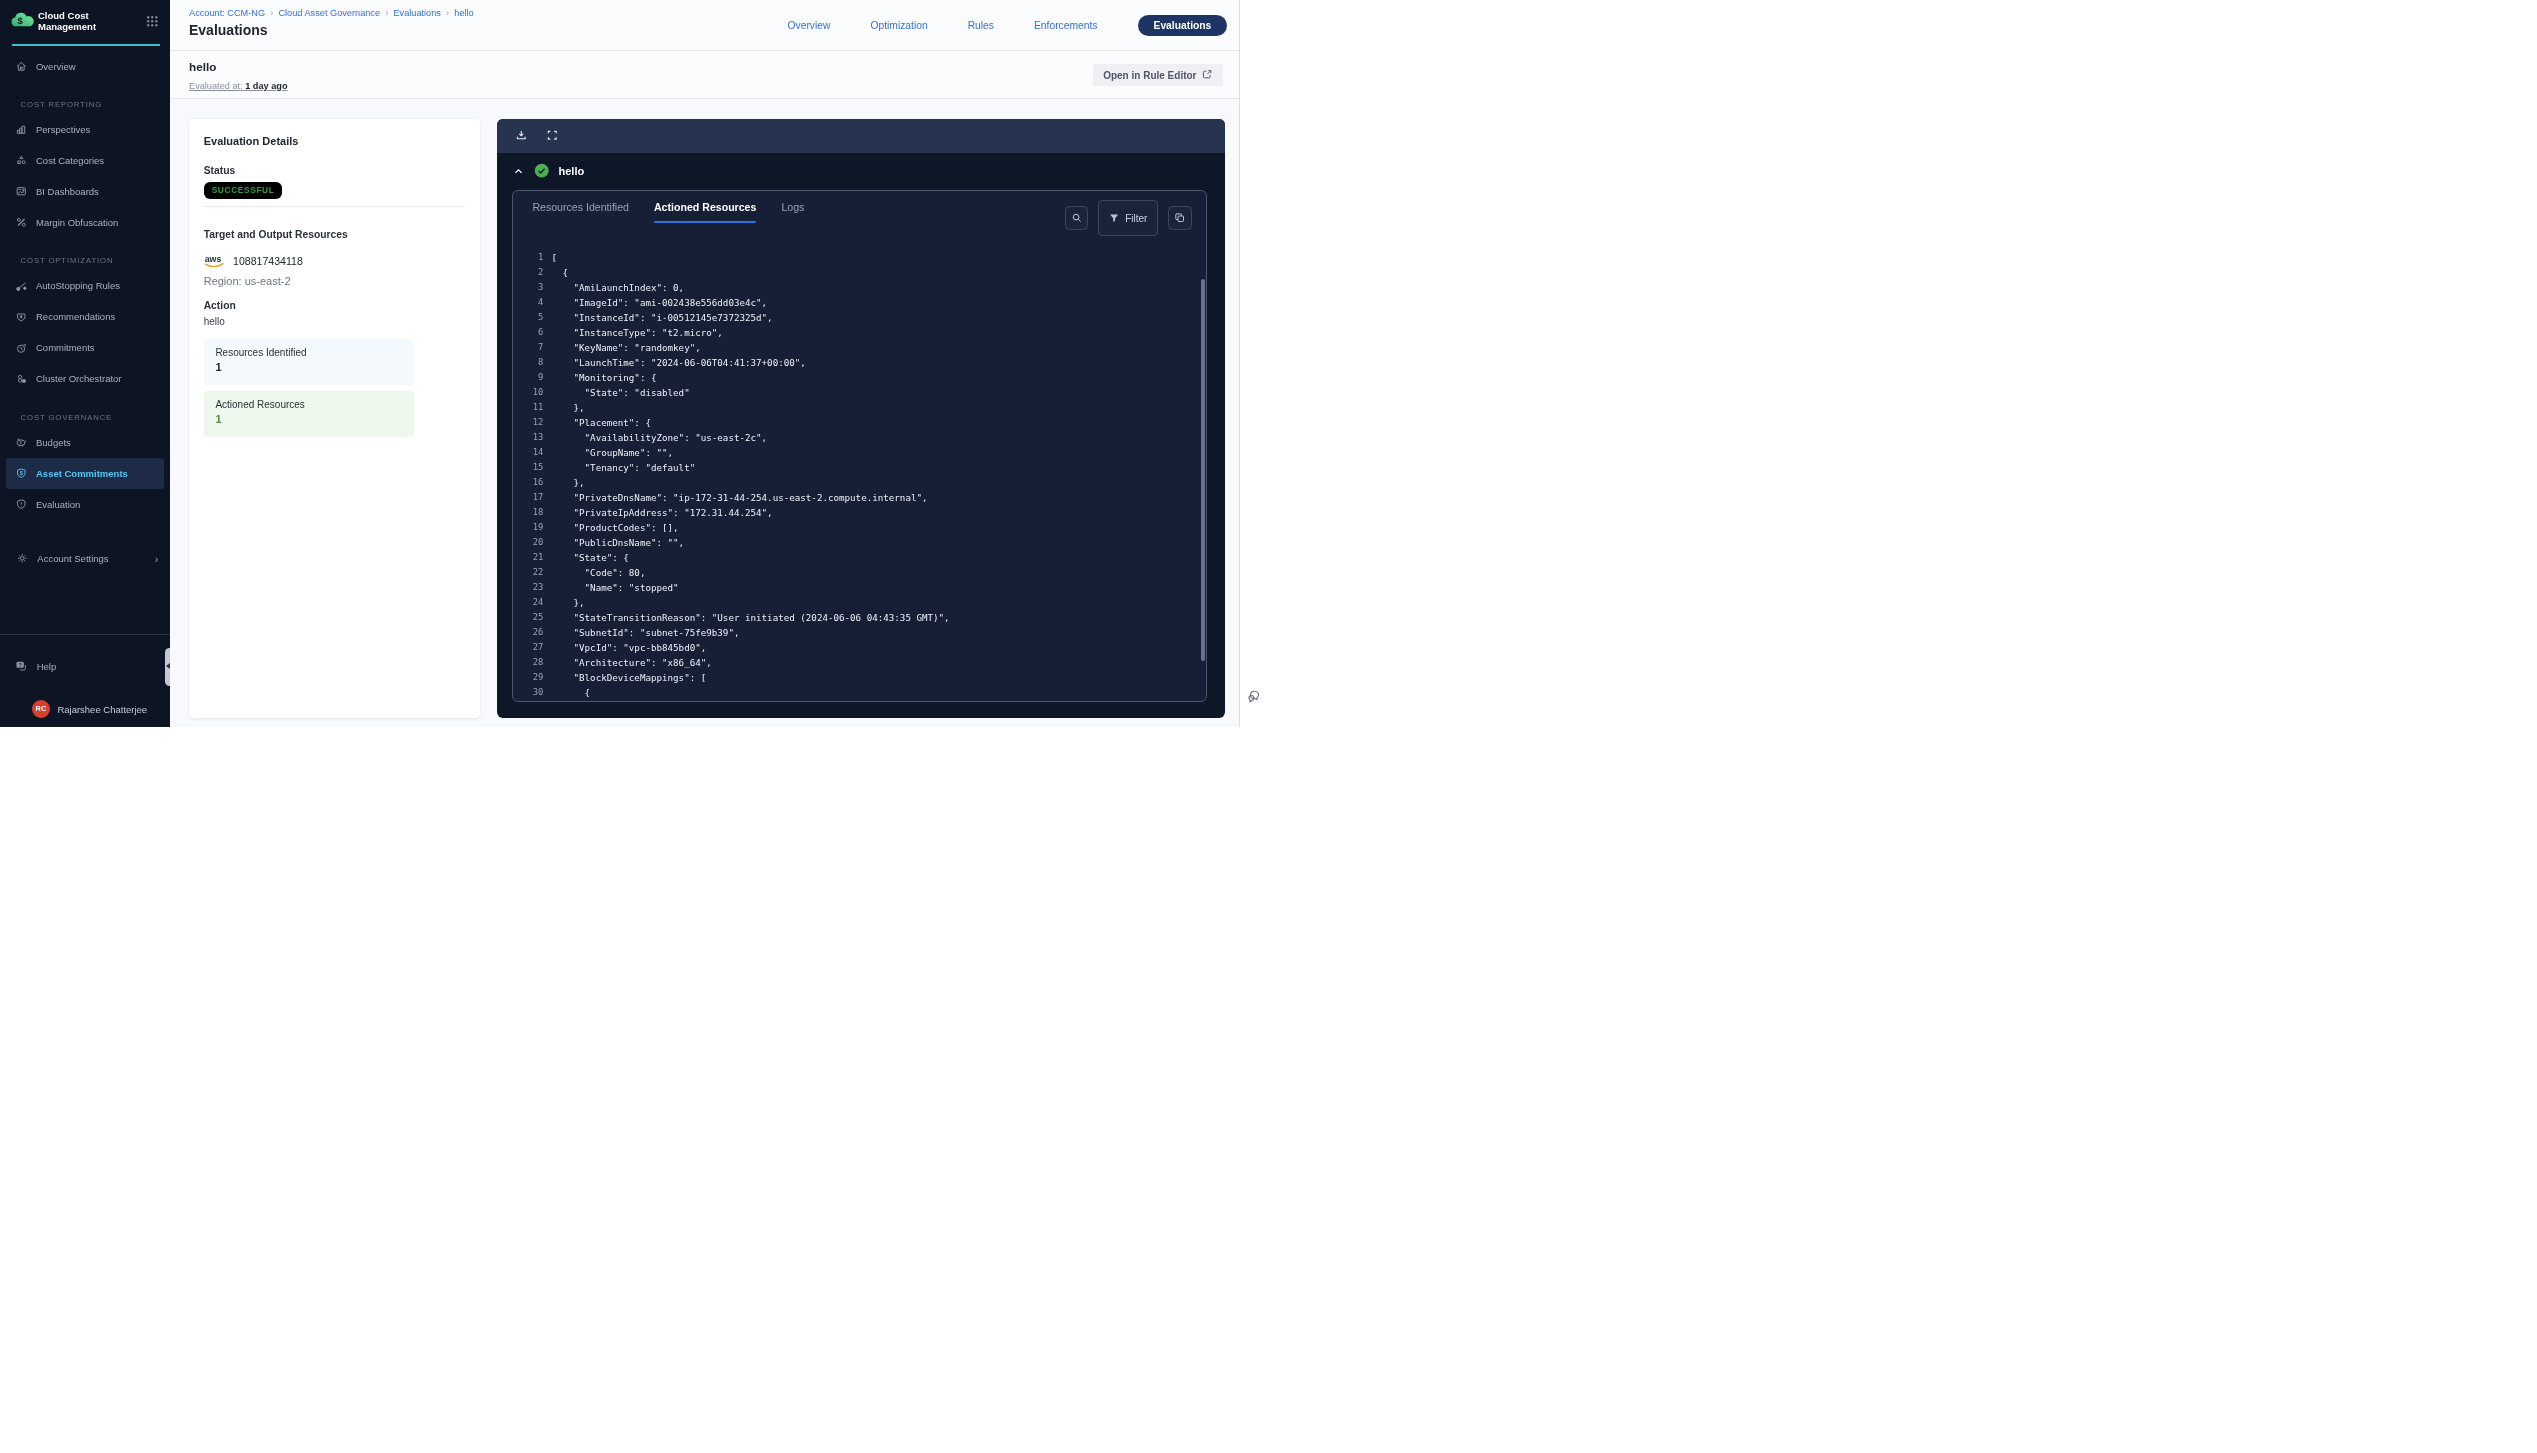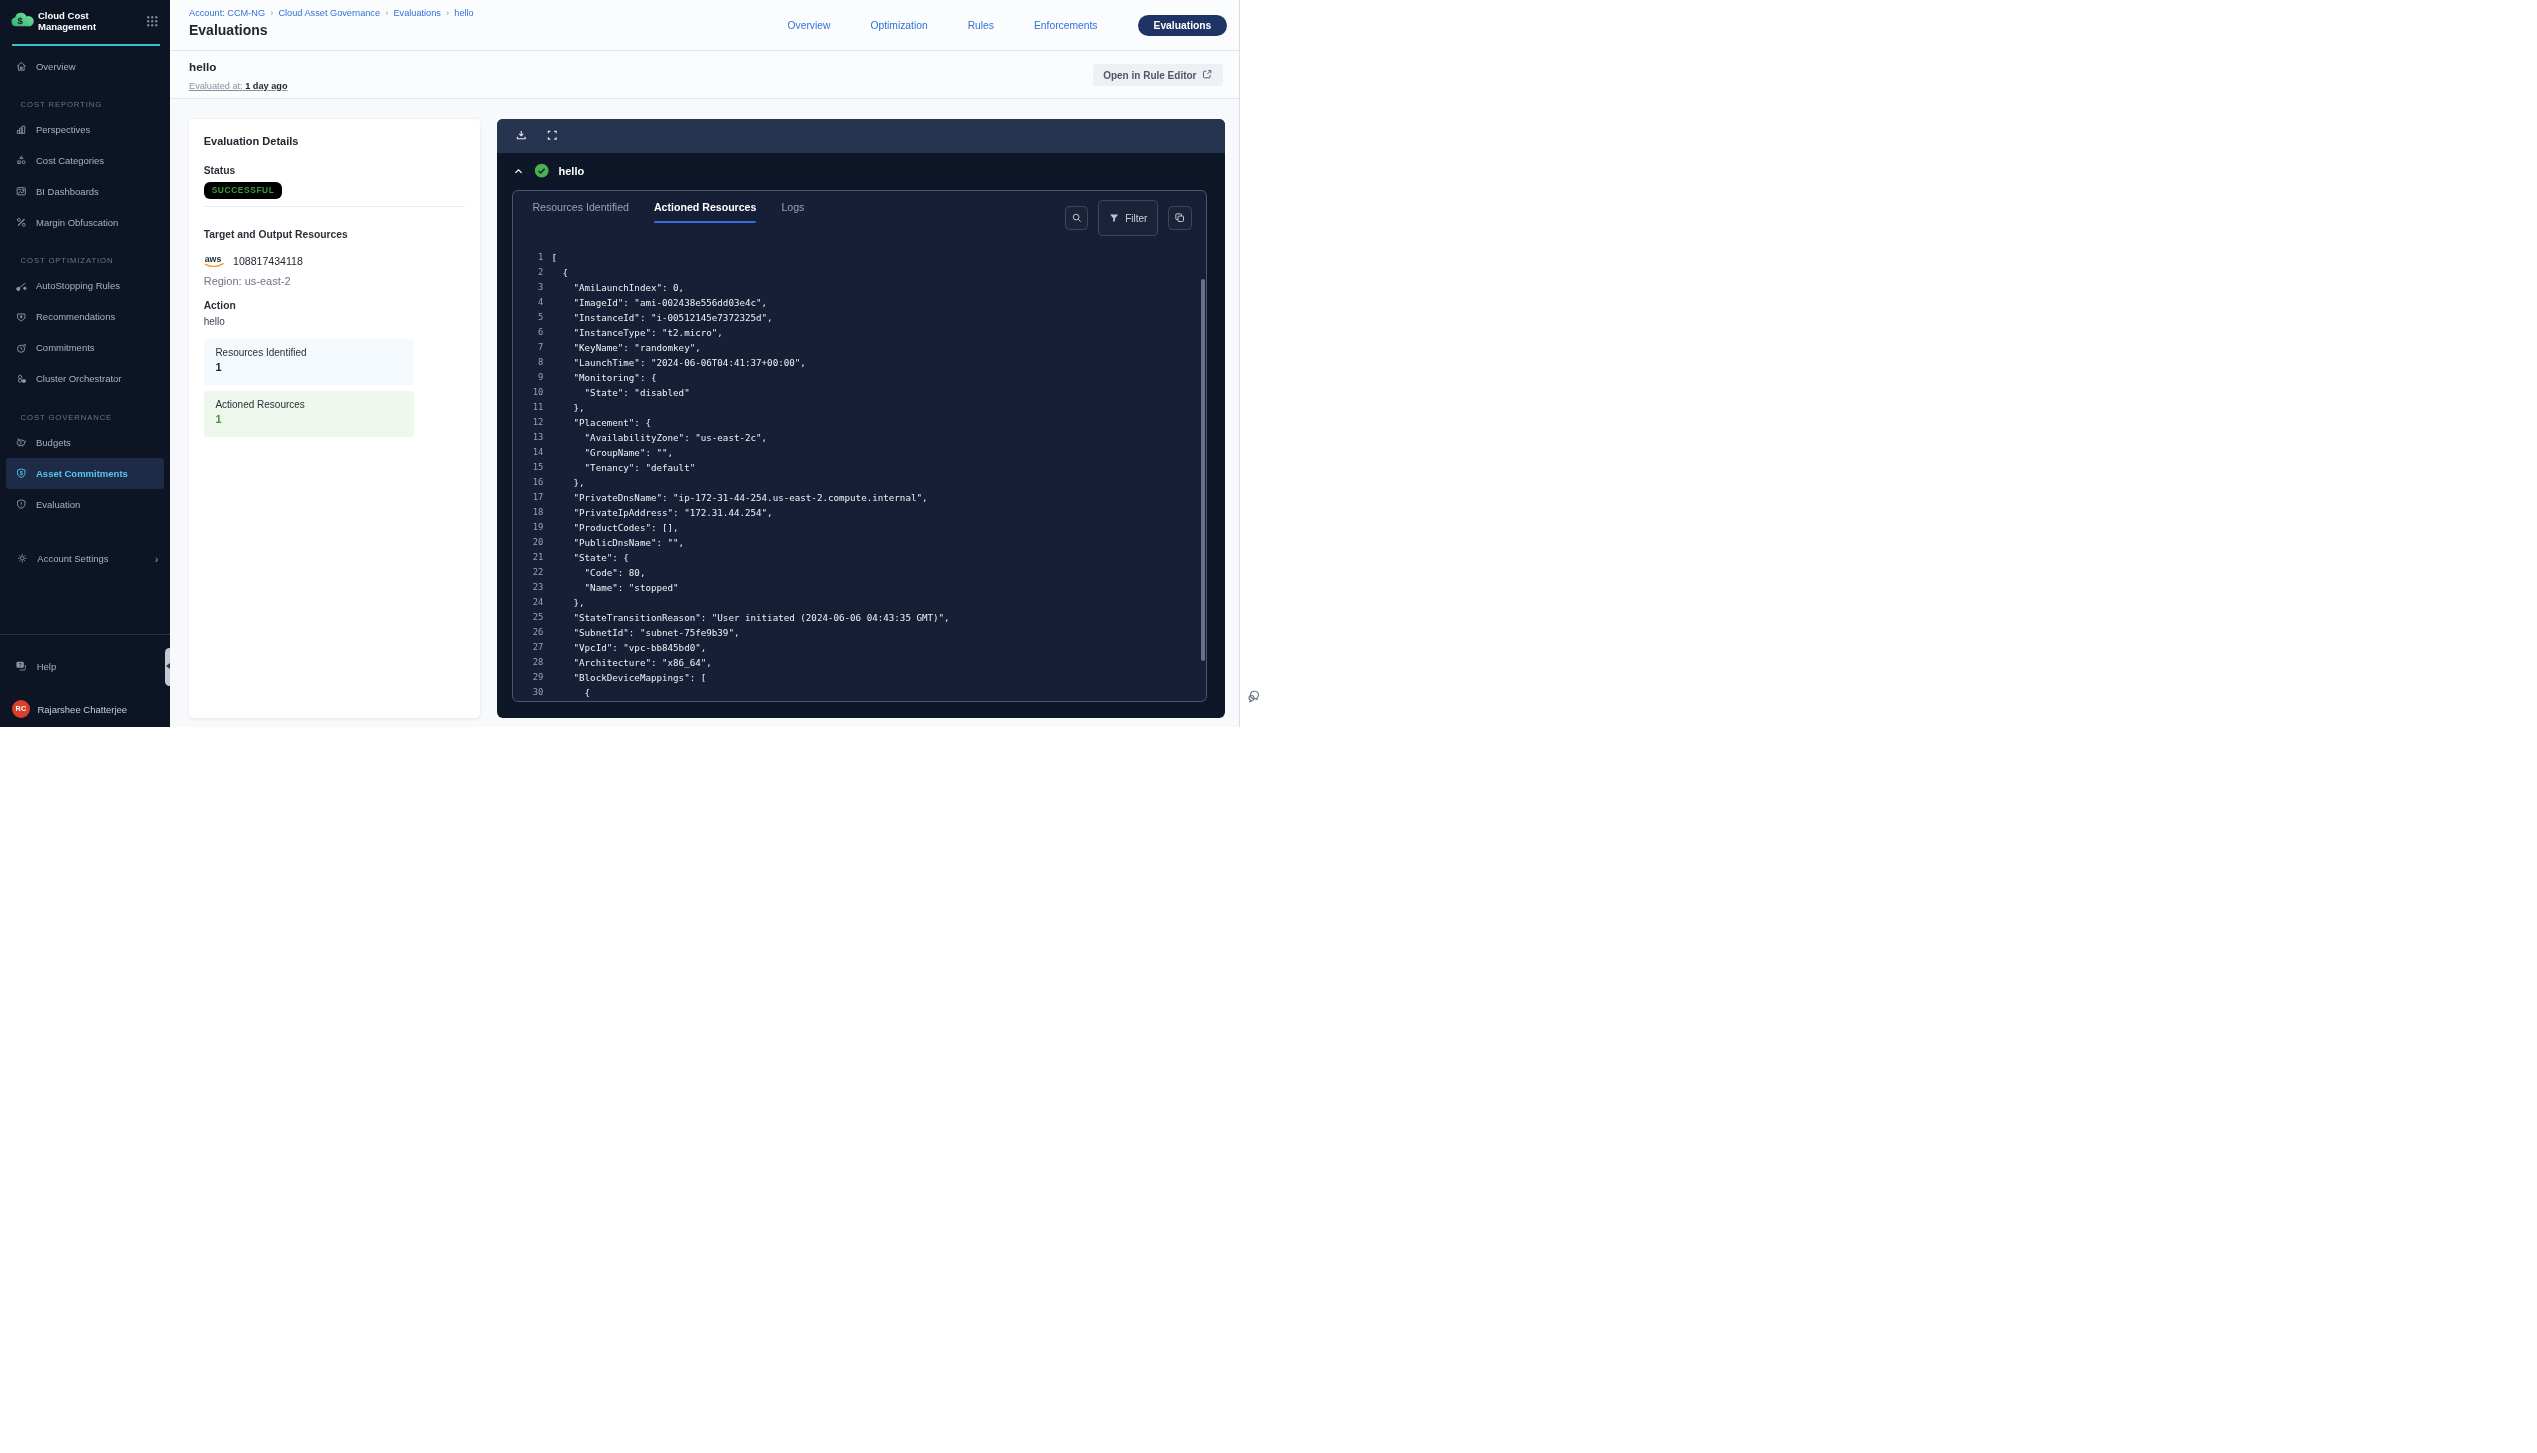--- a/index.html
+++ b/index.html
@@ -24,21 +24,21 @@
   .nav-row .chev{position:absolute;right:11.7px;color:#98a0b0;font-size:11px;}
   .sec-label{height:19px;margin-top:13.2px;padding-left:20.6px;display:flex;align-items:center;
              font-size:7.7px;letter-spacing:0.9px;color:#6b7388;}
   .side-divider{position:absolute;left:0;top:634px;width:170px;height:0.7px;background:#2a3246;}
   .help-row{position:absolute;left:0;top:652px;width:170px;height:29px;display:flex;align-items:center;
             padding-left:14.7px;font-size:9.5px;color:#a9b0c2;cursor:pointer;}
   .help-row .nicon{width:13.2px;height:12.5px;margin-right:8.8px;color:#8d93a6;display:inline-flex;}
   .user-row{position:absolute;left:0;top:695px;width:170px;height:28px;display:flex;align-items:center;
             padding-left:11.7px;font-size:9.5px;color:#c6cbd8;cursor:pointer;}
   .avatar{width:18.4px;height:18.4px;border-radius:50%;background:#d9402c;color:#ffffff;font-size:7.3px;
-          font-weight:bold;display:flex;align-items:center;justify-content:center;margin-right:7.3px;}
+          font-weight:bold;display:flex;align-items:center;justify-content:center;margin-right:7.3px;margin-left:20px;}
   .collapse-handle{position:absolute;right:-4.4px;top:648px;width:9.5px;height:38px;background:#c3c8d4;
                    border-radius:5.1px;cursor:pointer;}
   .collapse-handle:after{content:"";position:absolute;left:1.5px;top:15.4px;border-top:3.7px solid transparent;
                    border-bottom:3.7px solid transparent;border-right:4.4px solid #273249;}
 
   
   .right-gutter{position:absolute;left:1239px;top:0;width:29px;height:727px;background:#ffffff;
                 border-left:0.7px solid #d9dde5;}
   .chat-fab{position:absolute;left:5.9px;top:687px;color:#6a7187;cursor:pointer;}
 

